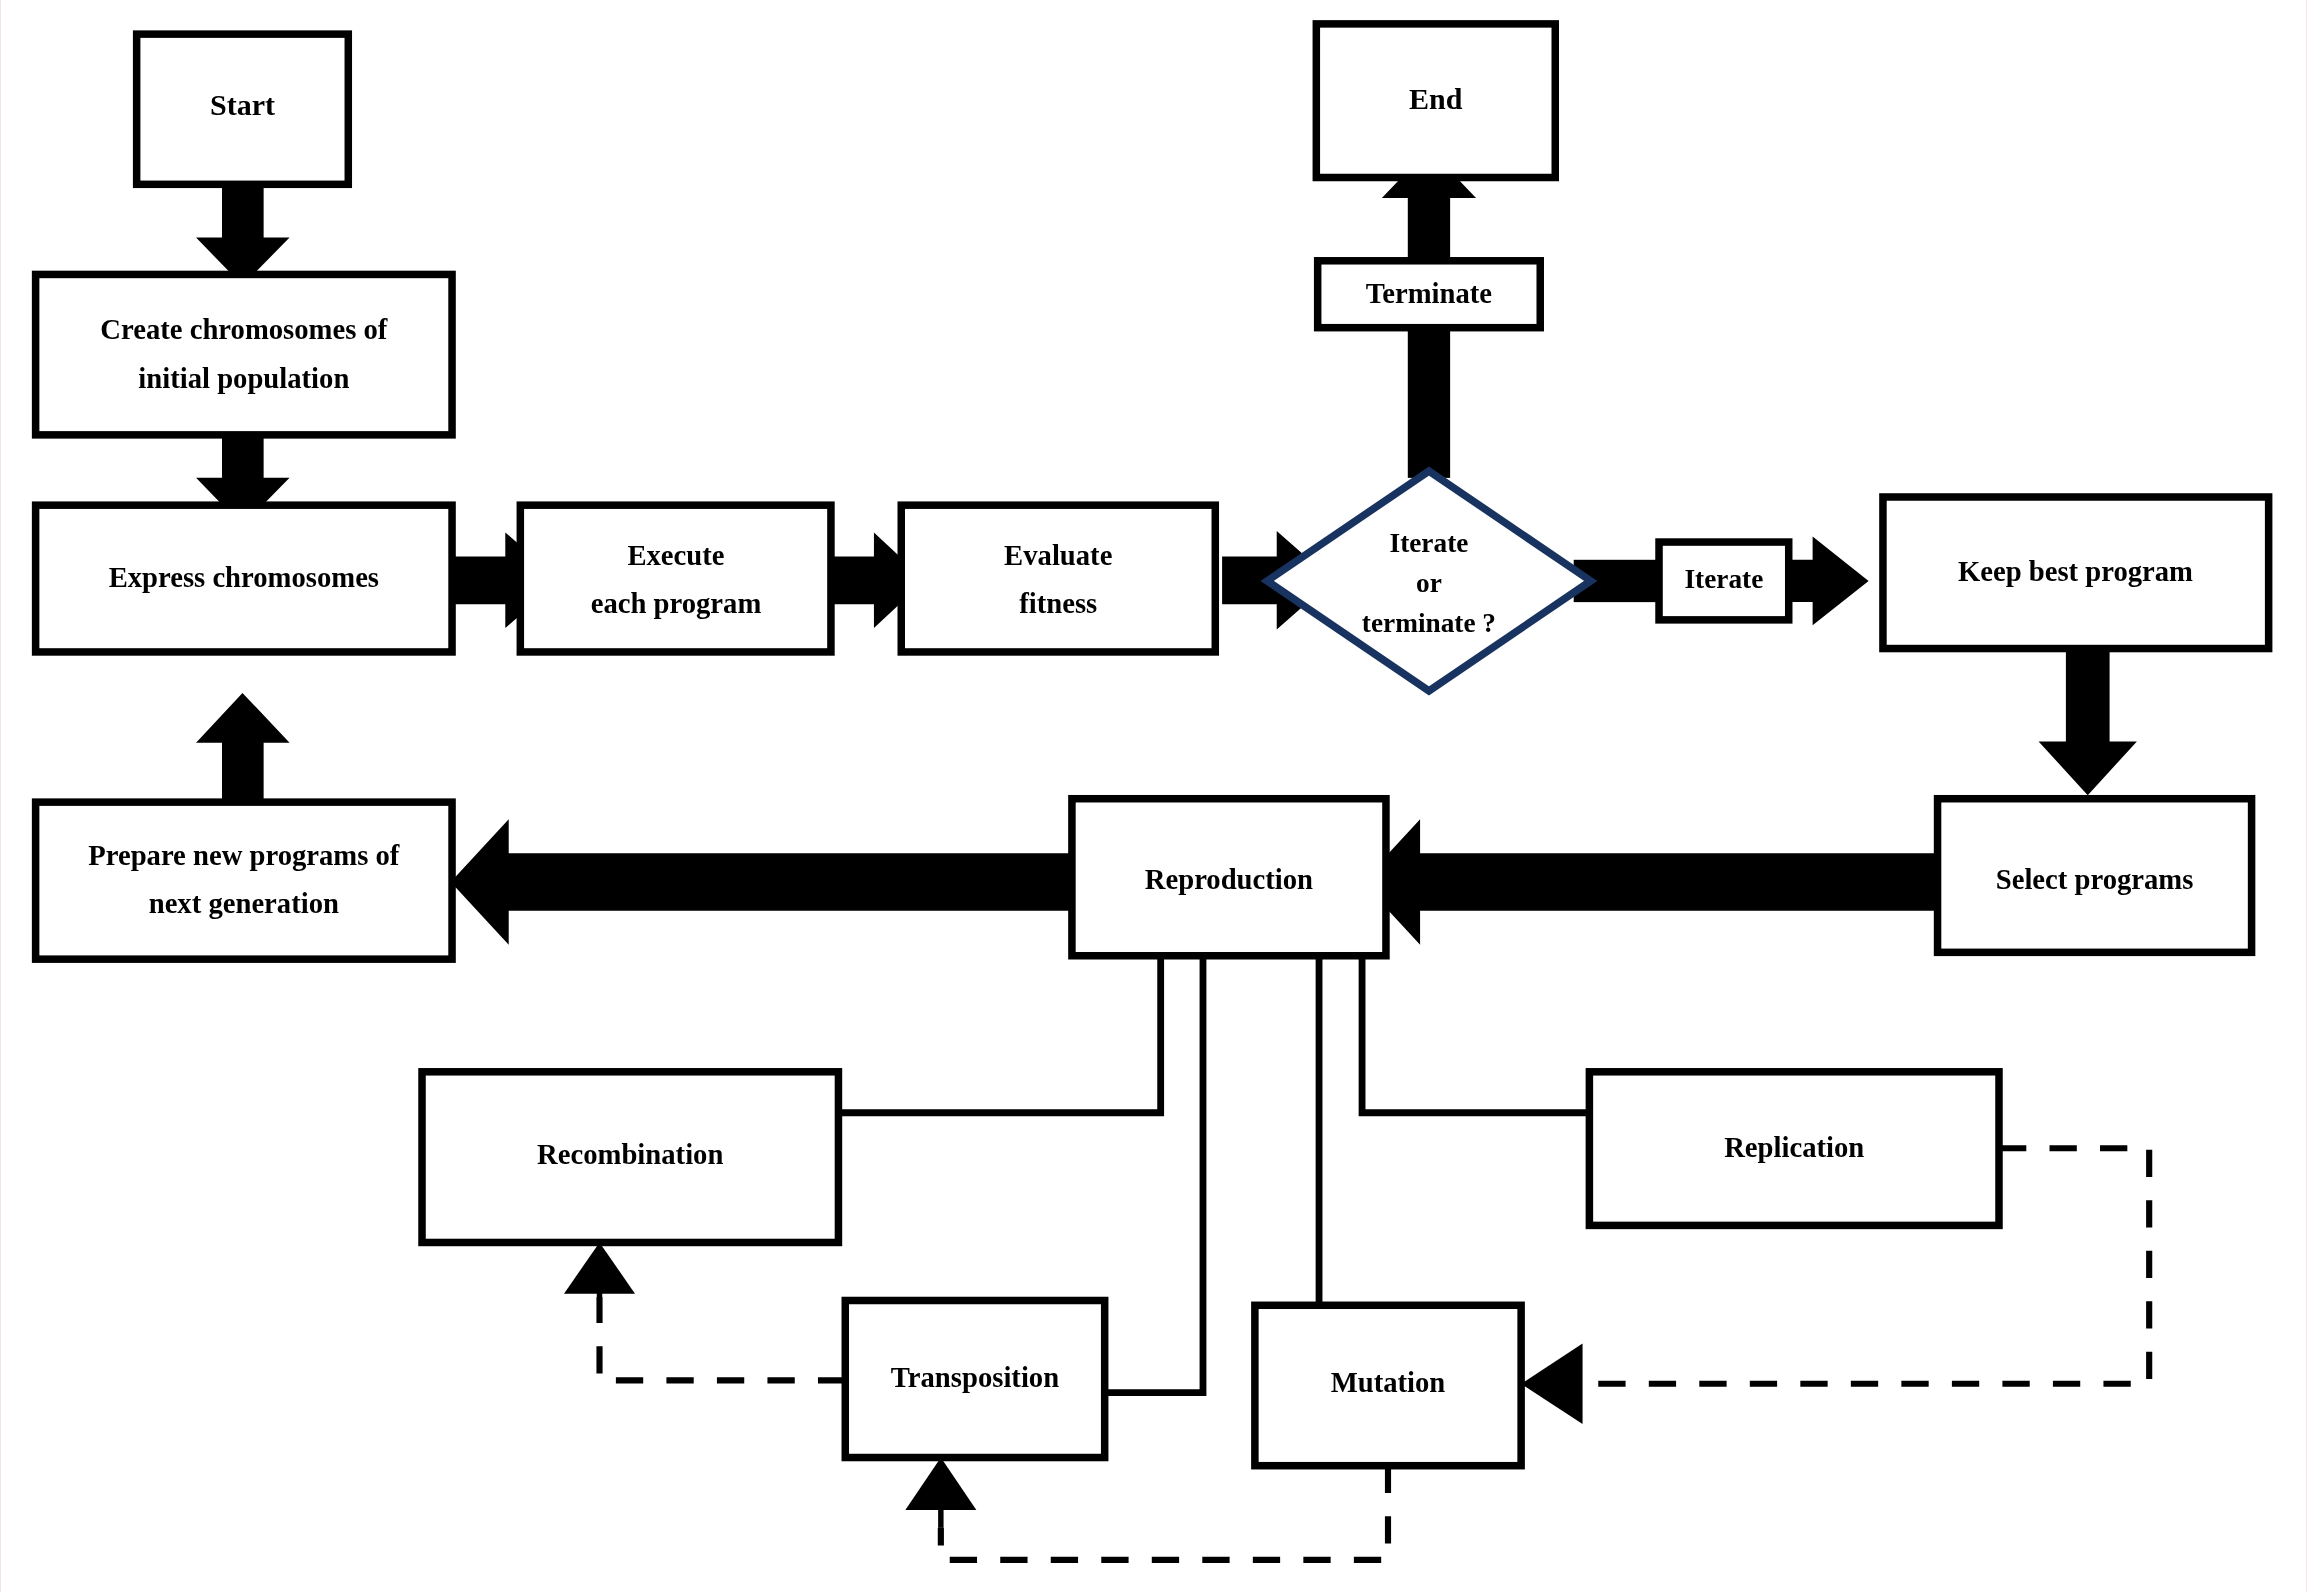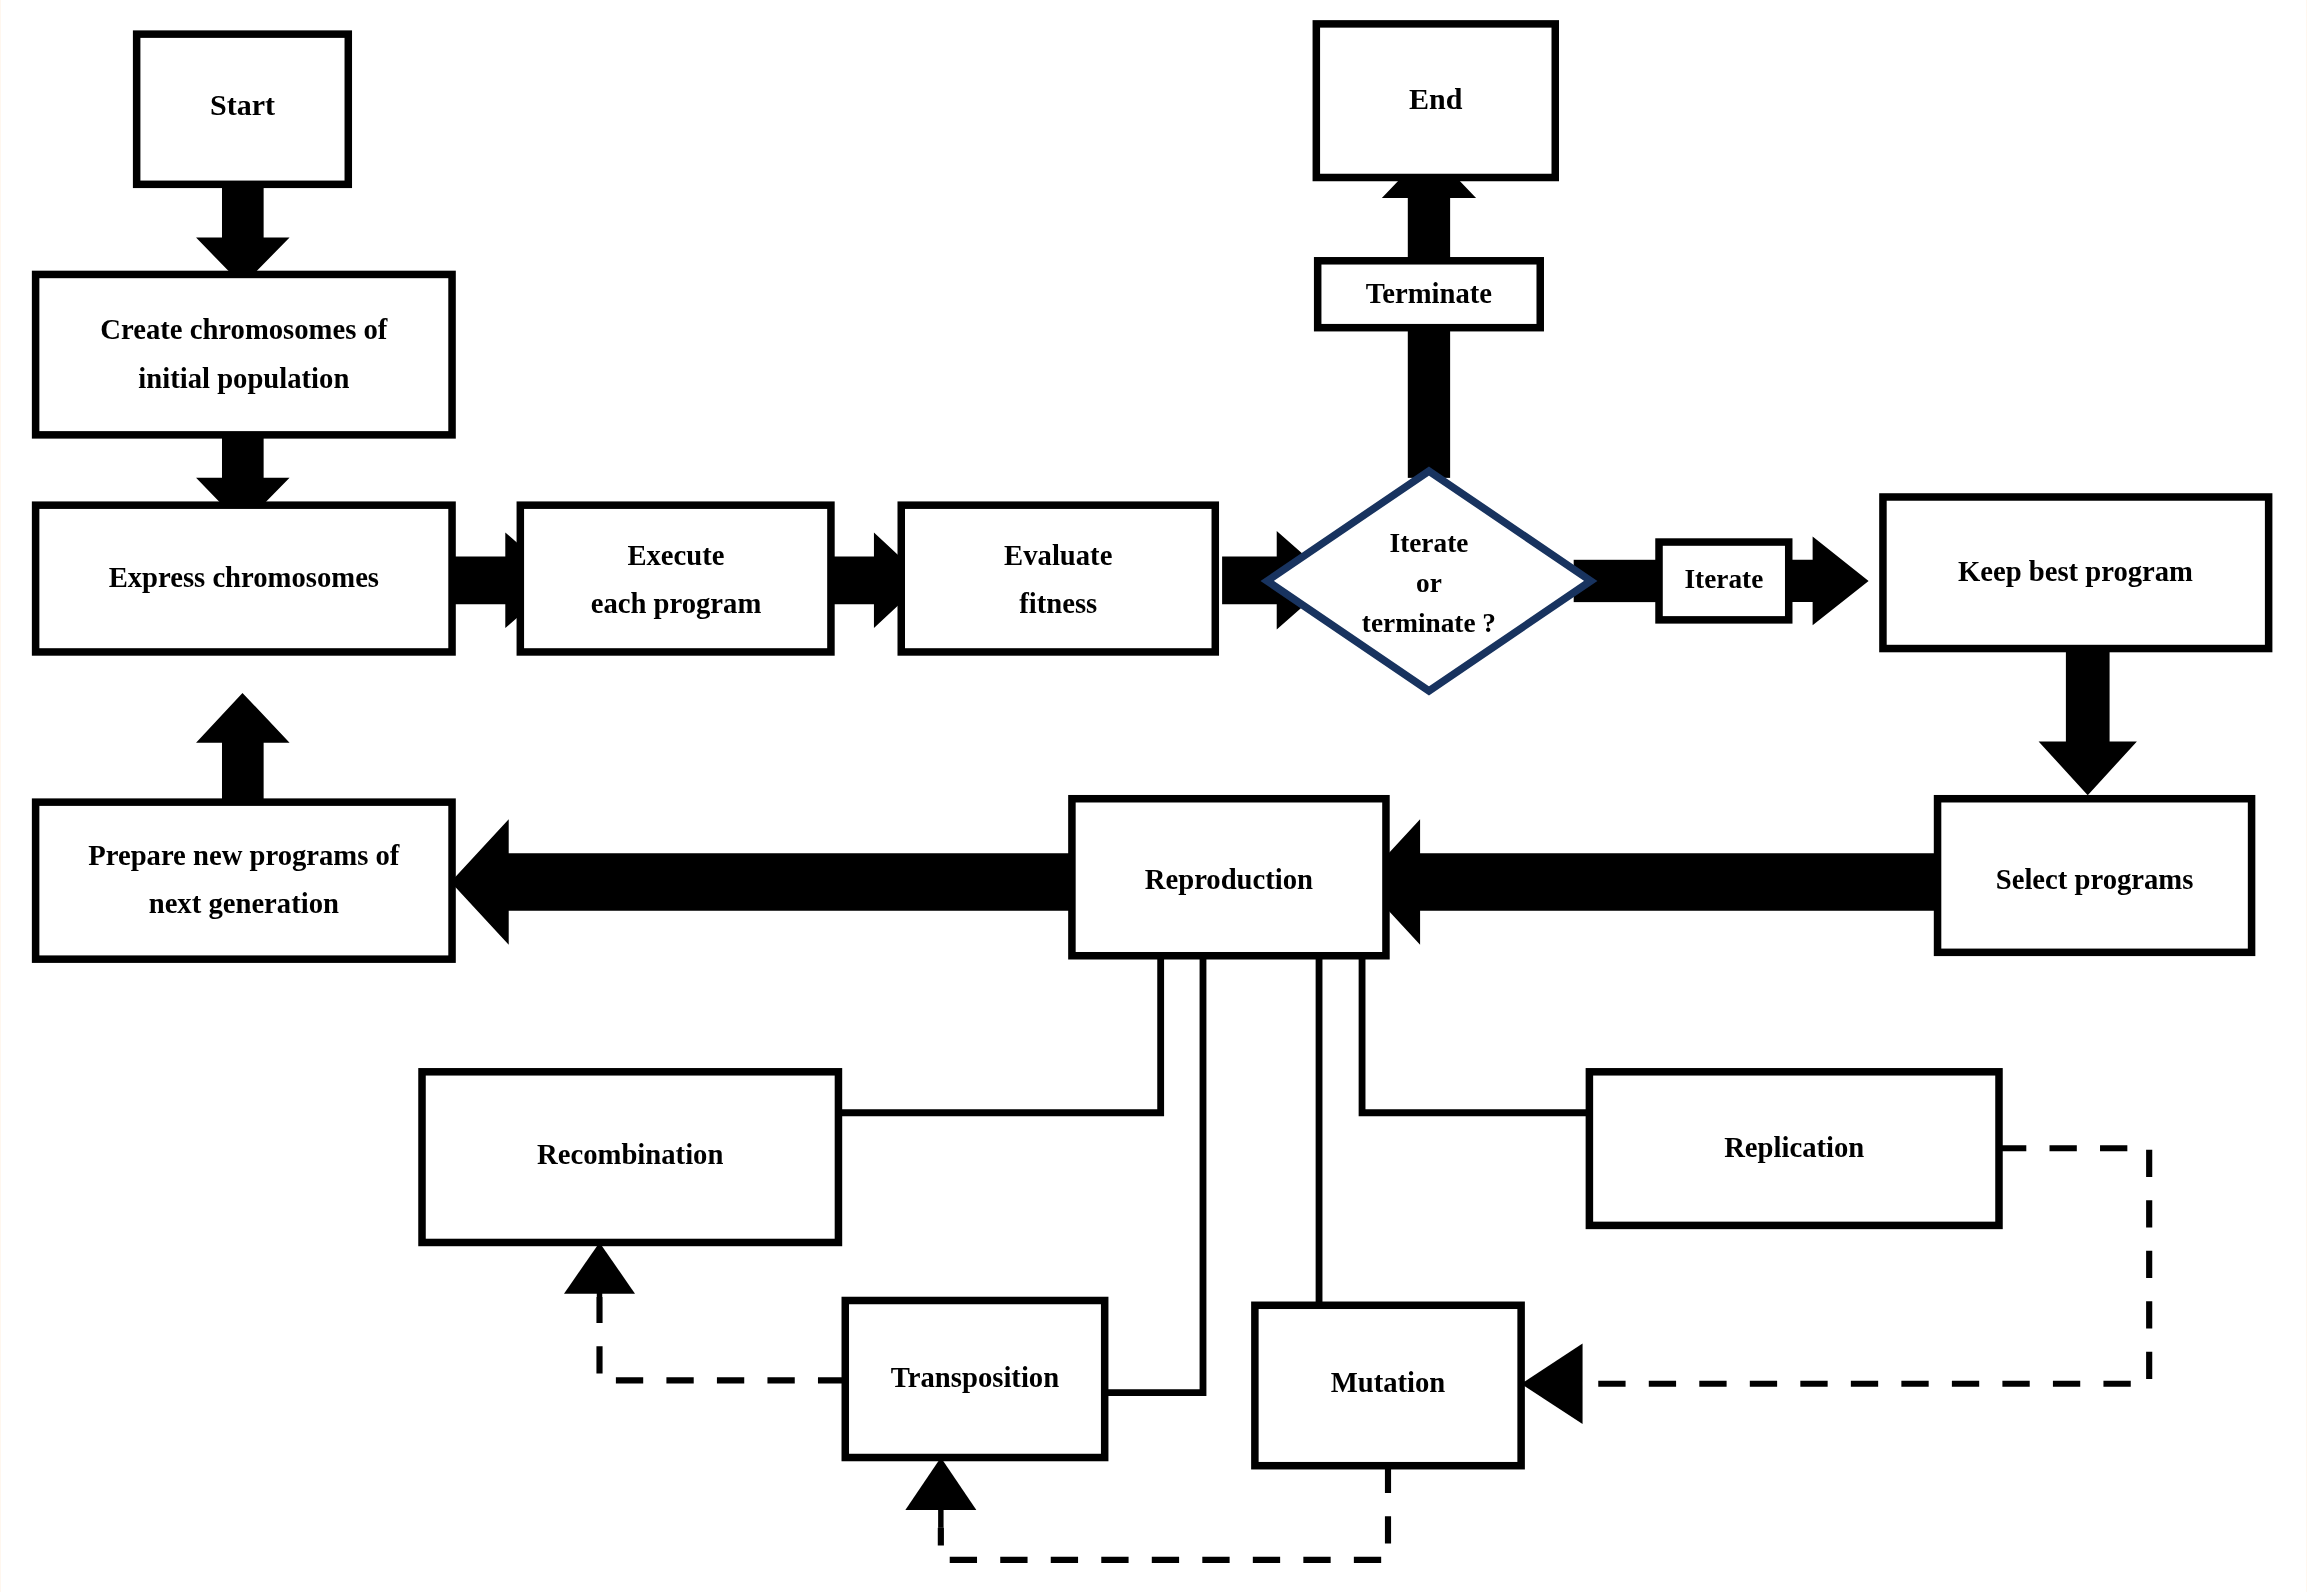--- a/index.html
+++ b/index.html
@@ -5,21 +5,21 @@
 <style>
   html, body {
     margin: 0;
     padding: 0;
     background: #ffffff;
   }
   #canvas-wrap {
     position: relative;
     width: 2307px;
     height: 1592px;
-    background: #fdba74;
+    background: #b91c1c;
     overflow: hidden;
   }
   svg#flowchart {
     display: block;
     width: 2307px;
     height: 1592px;
   }
   .node-box {
     fill: #ffffff;
     stroke: #000000;

